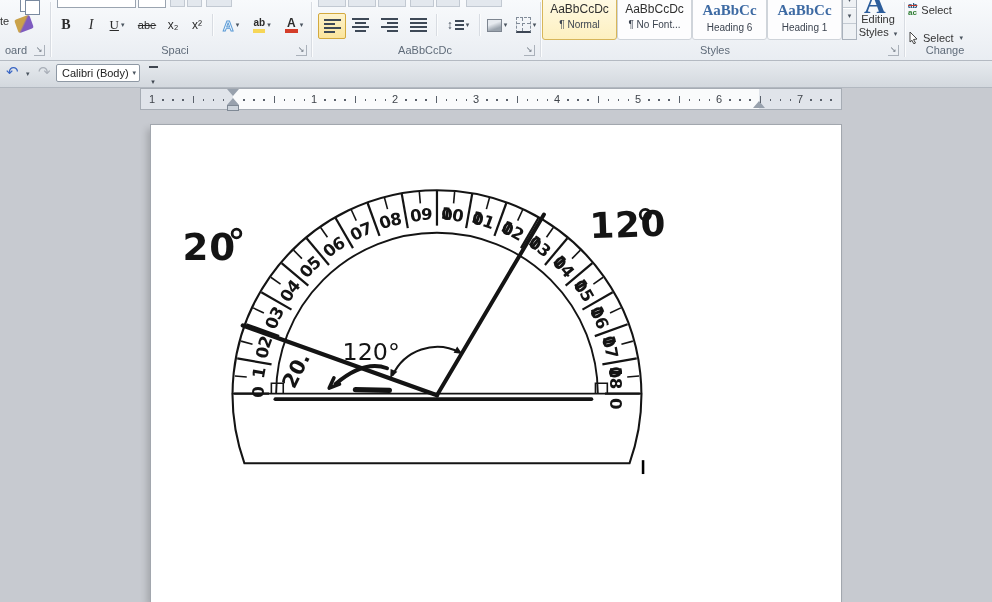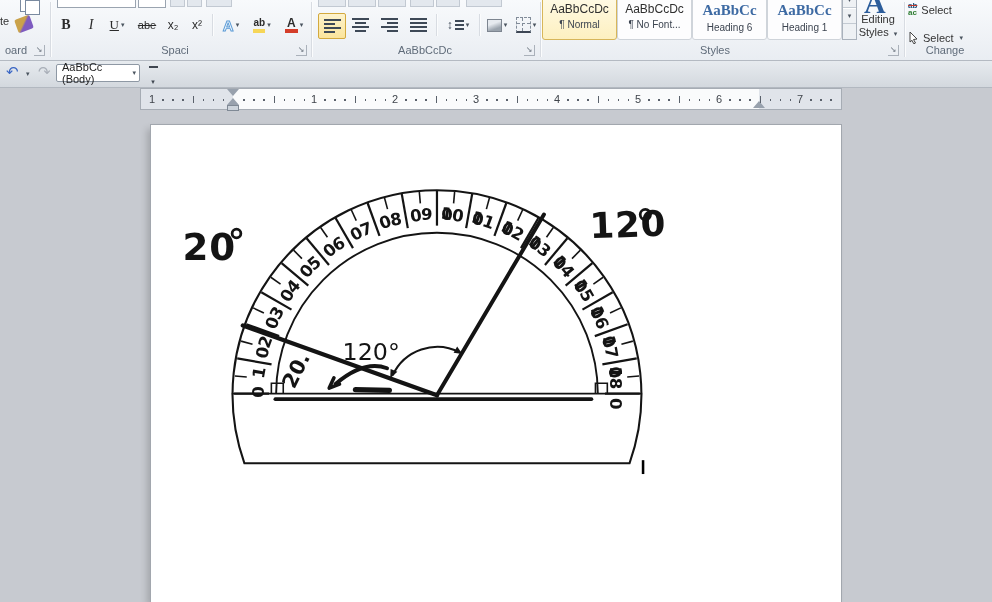--- a/index.html
+++ b/index.html
@@ -239,21 +239,21 @@
       <span class="caret">▾</span>
     </div>
     <div class="glabel" style="left:900px;width:90px;">Change</div>
   </div>
 
   <div class="qat">
     <span class="undo">↶</span>
     <span class="abs caret" style="left:24px;top:9px;">▾</span>
     <span class="redo">↷</span>
     <div class="fontbox">
-      <span>AaBbCc (Body)</span>
+      <span>Calibri (Body)</span>
       <span class="caret">▾</span>
     </div>
     <div class="custom">
       <i></i><b>▾</b>
     </div>
   </div>
 
   <div class="rulerwrap">
     <div class="rband" id="rband">
       <div class="rmargin" style="left:0;width:92px;"></div>

